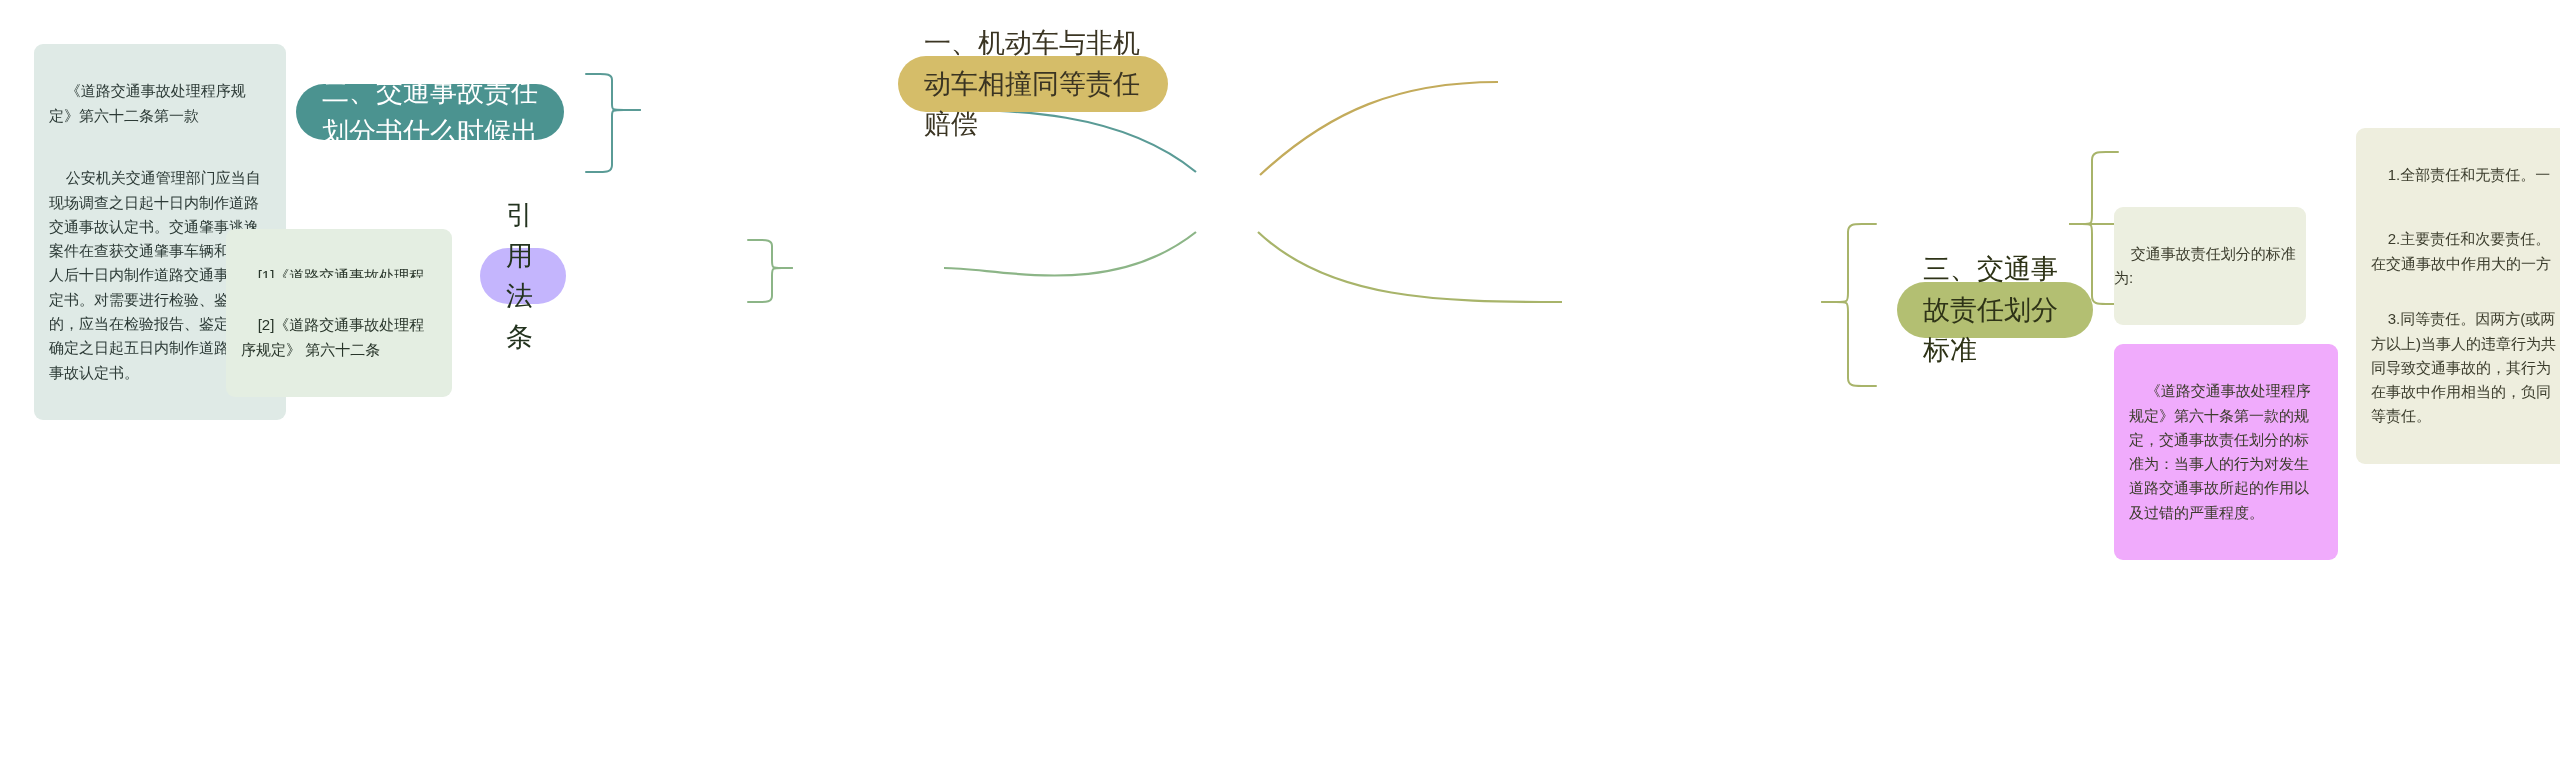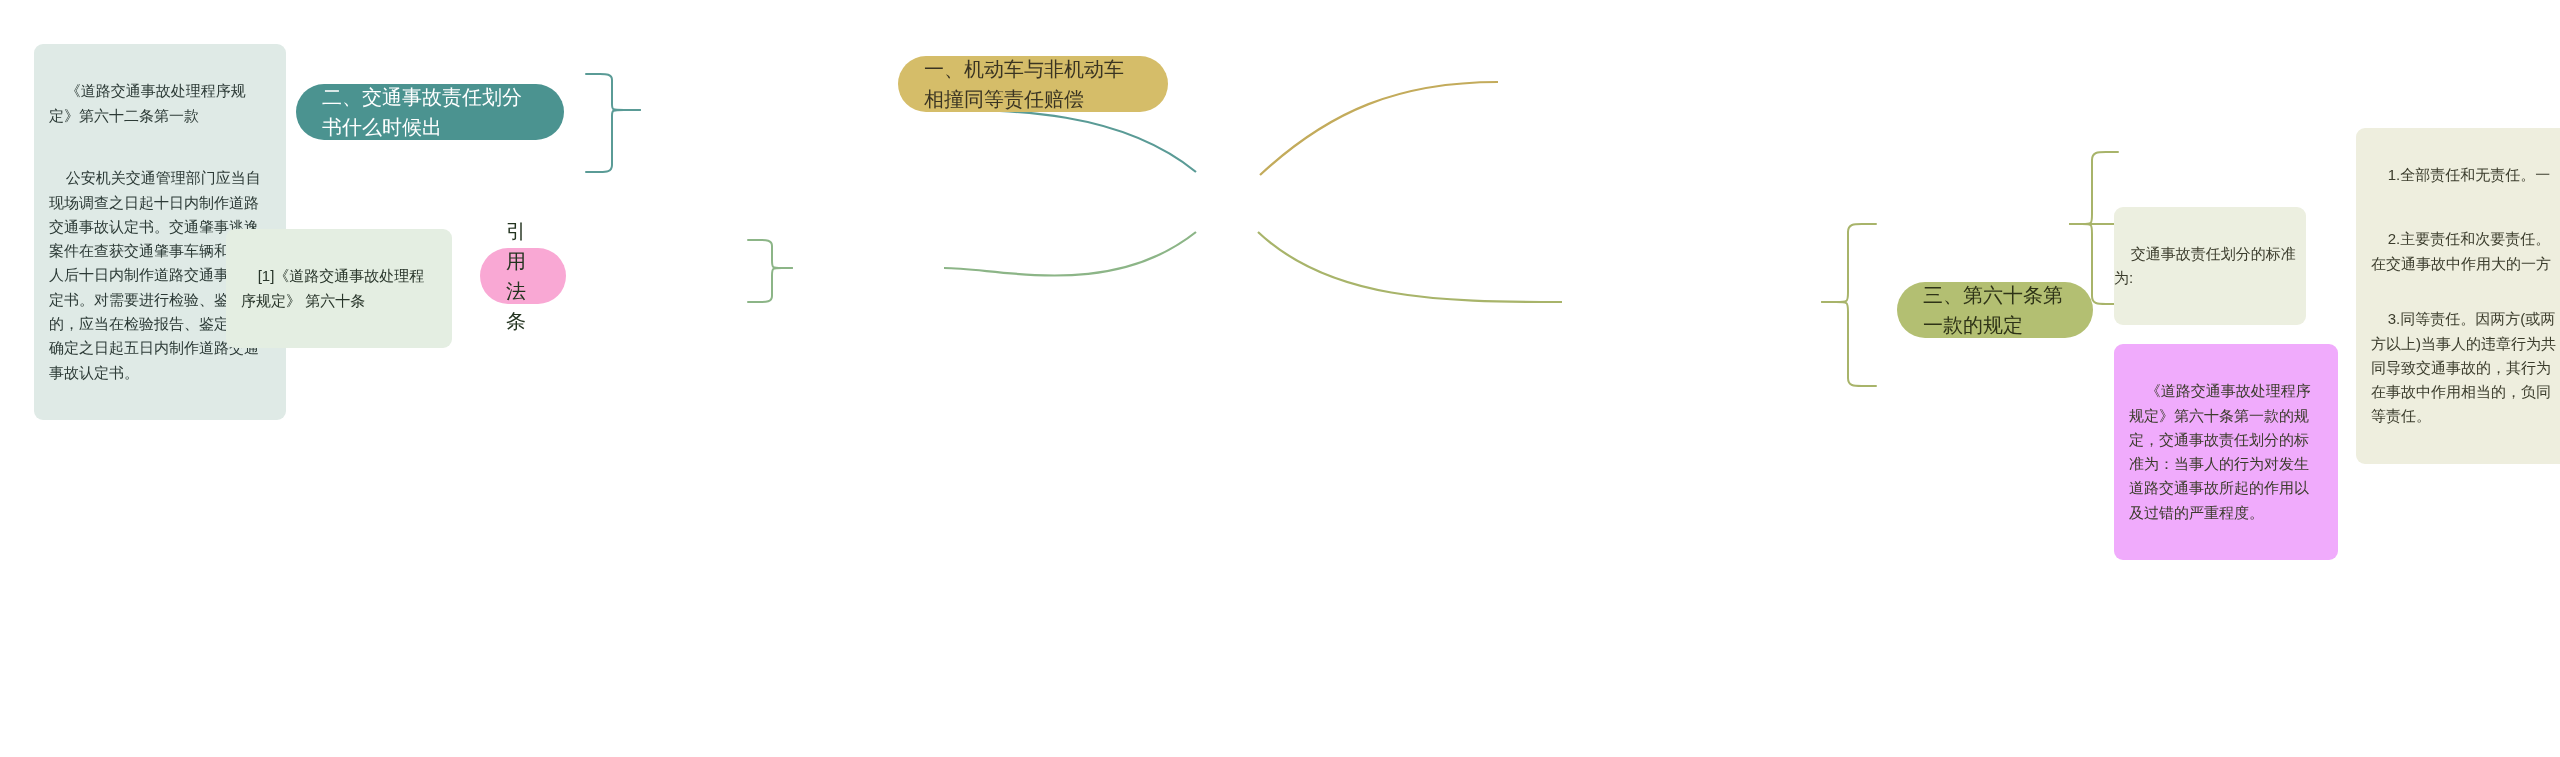--- a/index.html
+++ b/index.html
@@ -46,29 +46,29 @@
     line-height: 1.42;
     padding: 16px 34px;
     justify-content: center;
     text-align: center;
     letter-spacing: 0.5px;
   }
 
   
   .branch {
     border-radius: 30px;
-    font-size: 20px;
+    font-size: 27px;
     line-height: 1.5;
     padding: 28px 26px;
     color: #2a2a28;
     font-family: Liberation Serif, serif;
   }
   .branch-gold   { background: #d5bd69; color: #3a3422; }
   .branch-teal   { background: #4b9390; color: #ffffff; }
-  .branch-green  { background: #f9a8d4; color: #23331f; }
+  .branch-green  { background: #c4b5fd; color: #23331f; }
   .branch-olive  { background: #b3bf72; color: #2e3317; }
 
   
   .leaf {
     border-radius: 9px;
     font-size: 15px;
     line-height: 1.62;
     padding: 11px 15px;
     align-items: flex-start;
     display: block;
@@ -135,23 +135,26 @@
   </div>
 
   <div class="node branch branch-green" style="left:480px; top:248px; width:86px; height:40px; justify-content:center;">
     <span>引用法条</span>
   </div>
 
   <div class="node leaf leaf-green" style="left:226px; top:229px; width:226px;">
     <span>[1]《道路交通事故处理程序规定》 第六十条</span>
   </div>
 
+  <div class="node leaf leaf-green" style="left:226px; top:278px; width:226px;">
+    <span>[2]《道路交通事故处理程序规定》 第六十二条</span>
+  </div>
 
   <div class="node branch branch-olive" style="left:1897px; top:282px; width:196px; height:40px; justify-content:center;">
-    <span>三、第六十条第一款的规定</span>
+    <span>三、交通事故责任划分标准</span>
   </div>
 
   <div class="node mid" style="left:2114px; top:207px; width:192px;">
     <span>交通事故责任划分的标准为:</span>
   </div>
 
   <div class="node leaf leaf-cream" style="left:2356px; top:128px; width:216px;">
     <span>1.全部责任和无责任。一方当事人故意造成道路交通事故的，负全部责任，他方无责任;</span>
   </div>
 

